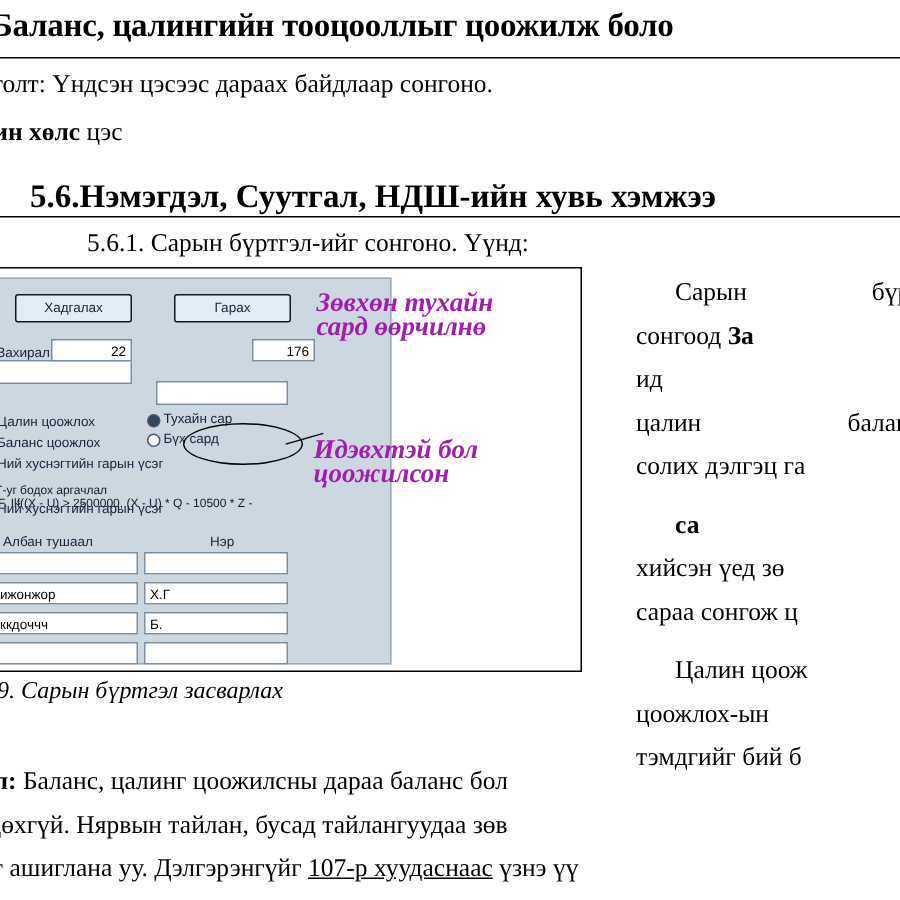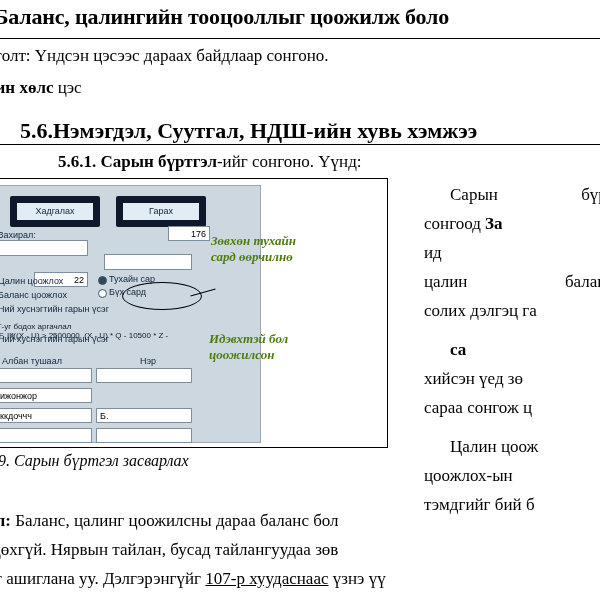--- a/index.html
+++ b/index.html
@@ -77,21 +77,21 @@
     background: #000;
   }
 
   .head-561 {
     position: absolute;
     top: 152px;
     left: 58px;
     font-size: 17px;
     white-space: nowrap;
   }
-  .head-561 b { font-weight: bold; margin-top: 43px; }
+  .head-561 b { font-weight: normal; margin-top: 43px; }
 
   
   .right-col {
     position: absolute;
     top: 180px;
     left: 424px;
     width: 190px;
     font-size: 17px;
     line-height: 29px;
   }
@@ -123,21 +123,21 @@
     width: 270px;
     height: 258px;
     background: #cdd7e0;
     border: 1px solid #9aa9b5;
     box-sizing: border-box;
   }
   .btn {
     position: absolute;
     height: 17px;
     background: #e2ecf5;
-    border: 7px solid #0f172a;
+    border: 1px solid #0f172a;
     border-radius: 2px;
     font-size: 9px;
     font-family: "Liberation Sans", sans-serif;
     text-align: center;
     line-height: 16px;
     color: #11233a;
   }
   .btn-save { top: 10px; left: 18px; width: 76px; }
   .btn-exit { top: 10px; left: 124px; width: 76px; }
 
@@ -155,21 +155,21 @@
     font-size: 9px;
     font-family: "Liberation Sans", sans-serif;
     box-sizing: border-box;
     line-height: 14px;
   }
   .fld.right { text-align: right; padding-right: 3px; }
   .fld.left { text-align: left; padding-left: 3px; }
 
   .lbl-zakirmal { top: 44px; left: 6px; }
   .fld-zakirmal { top: 54px; left: 4px; width: 92px; height: 16px; }
-  .fld-num { top: 40px; left: 42px; width: 54px; height: 15px; margin-top: 46px; }
+  .fld-num { top: 40px; left: 42px; width: 54px; height: 15px; }
 
   .lbl-tsag { top: 42px; left: 152px; margin-top: 32px; }
   .fld-tsag { top: 40px; left: 176px; width: 42px; height: 15px; }
   .lbl-nastlan { top: 70px; left: 112px; text-align: center; }
   .fld-nastlan { top: 68px; left: 112px; width: 88px; height: 16px; }
 
   .lbl-tsalin { top: 90px; left: 6px; }
   .lbl-balans { top: 104px; left: 6px; }
   .lbl-huuri { top: 118px; left: 6px; }
 
@@ -208,25 +208,24 @@
   .row-f6 { top: 222px; left: 104px; width: 96px; height: 15px; }
   .row-f7 { top: 242px; left: 4px; width: 96px; height: 15px; }
   .row-f8 { top: 242px; left: 104px; width: 96px; height: 15px; }
 
   
   .anno {
     position: absolute;
     font-family: "Liberation Serif", serif;
     font-style: italic;
     font-weight: bold;
-    font-size: 13px;
+    font-size: 18px;
     line-height: 16px;
-    color: #4d7c0f;
-    white-space: nowrap;
-    margin-top: 40px;
+    color: #a21caf;
+    white-space: nowrap;
   }
   .anno-1 { top: 14px; left: 218px; }
   .anno-2 { top: 112px; left: 216px; }
 
   .ellipse {
     position: absolute;
     top: 96px;
     left: 130px;
     width: 78px;
     height: 26px;
@@ -347,20 +346,21 @@
       <div class="formula" style="white-space:pre-line;">АТ-уг бодох аргачлал
 0.F. Ilf((X - U) &gt; 2500000, (X - U) * Q - 10500 * Z -</div>
       <div class="fld-label lbl-huschilt">Ний хуснэгтийн гарын үсэг</div>
 
       <div class="fld-label tbl-hdr-1">Албан тушаал</div>
       <div class="fld-label tbl-hdr-2">Нэр</div>
 
       <div class="fld left row-f1"></div>
       <div class="fld left row-f2"></div>
       <div class="fld left row-f3">ижонжор</div>
+      <div class="fld left row-f4">Х.Г</div>
       <div class="fld left row-f5">ккдоччч</div>
       <div class="fld left row-f6">Б.</div>
       <div class="fld left row-f7"></div>
       <div class="fld left row-f8"></div>
 
       <div class="ellipse"></div>
       <div class="leader leader-1"></div>
     </div>
 
     <div class="anno anno-1" style="white-space:pre-line;">Зөвхөн тухайн

